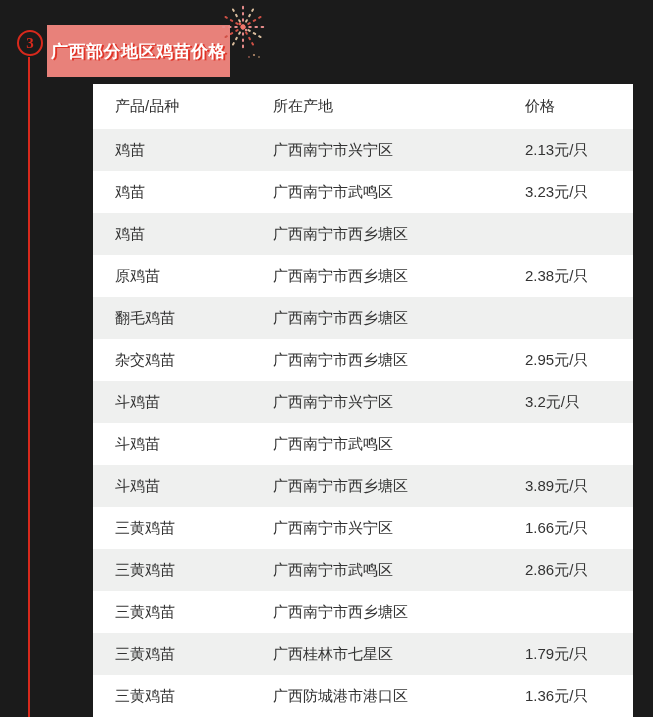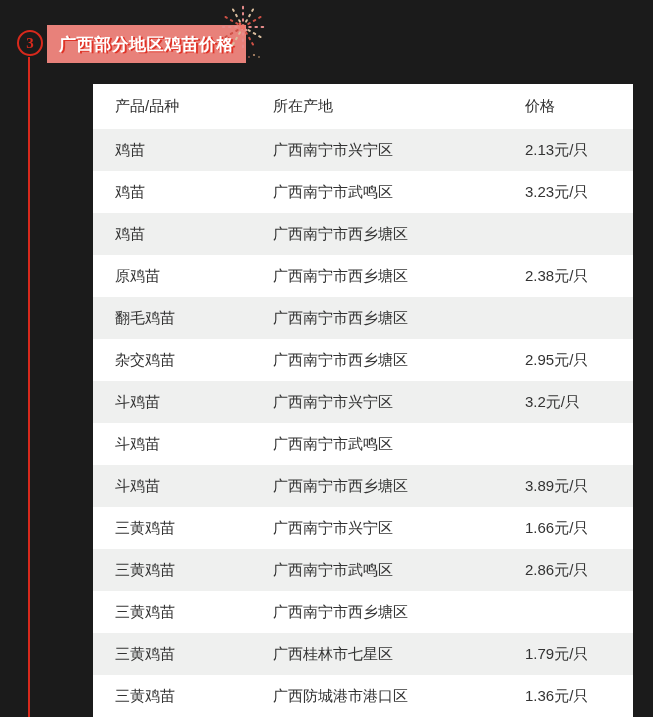--- a/index.html
+++ b/index.html
@@ -25,21 +25,21 @@
   
   .vline {
     position: absolute; left: 28px; top: 57px;
     width: 2px; height: 660px;
     background: #d8291c;
   }
 
   
   .title-badge {
     position: absolute; left: 47px; top: 25px;
-    height: 38px; padding: 0 12px;
+    height: 52px; padding: 0 4px;
     background: #e8817a;
     display: flex; align-items: center;
   }
   .title-badge .title-text {
     color: #ffffff; font-size: 17px; font-weight: 700;
     letter-spacing: 0.5px; white-space: nowrap;
     text-shadow: 2px 1px 0 #e03327;
   }
 
   

